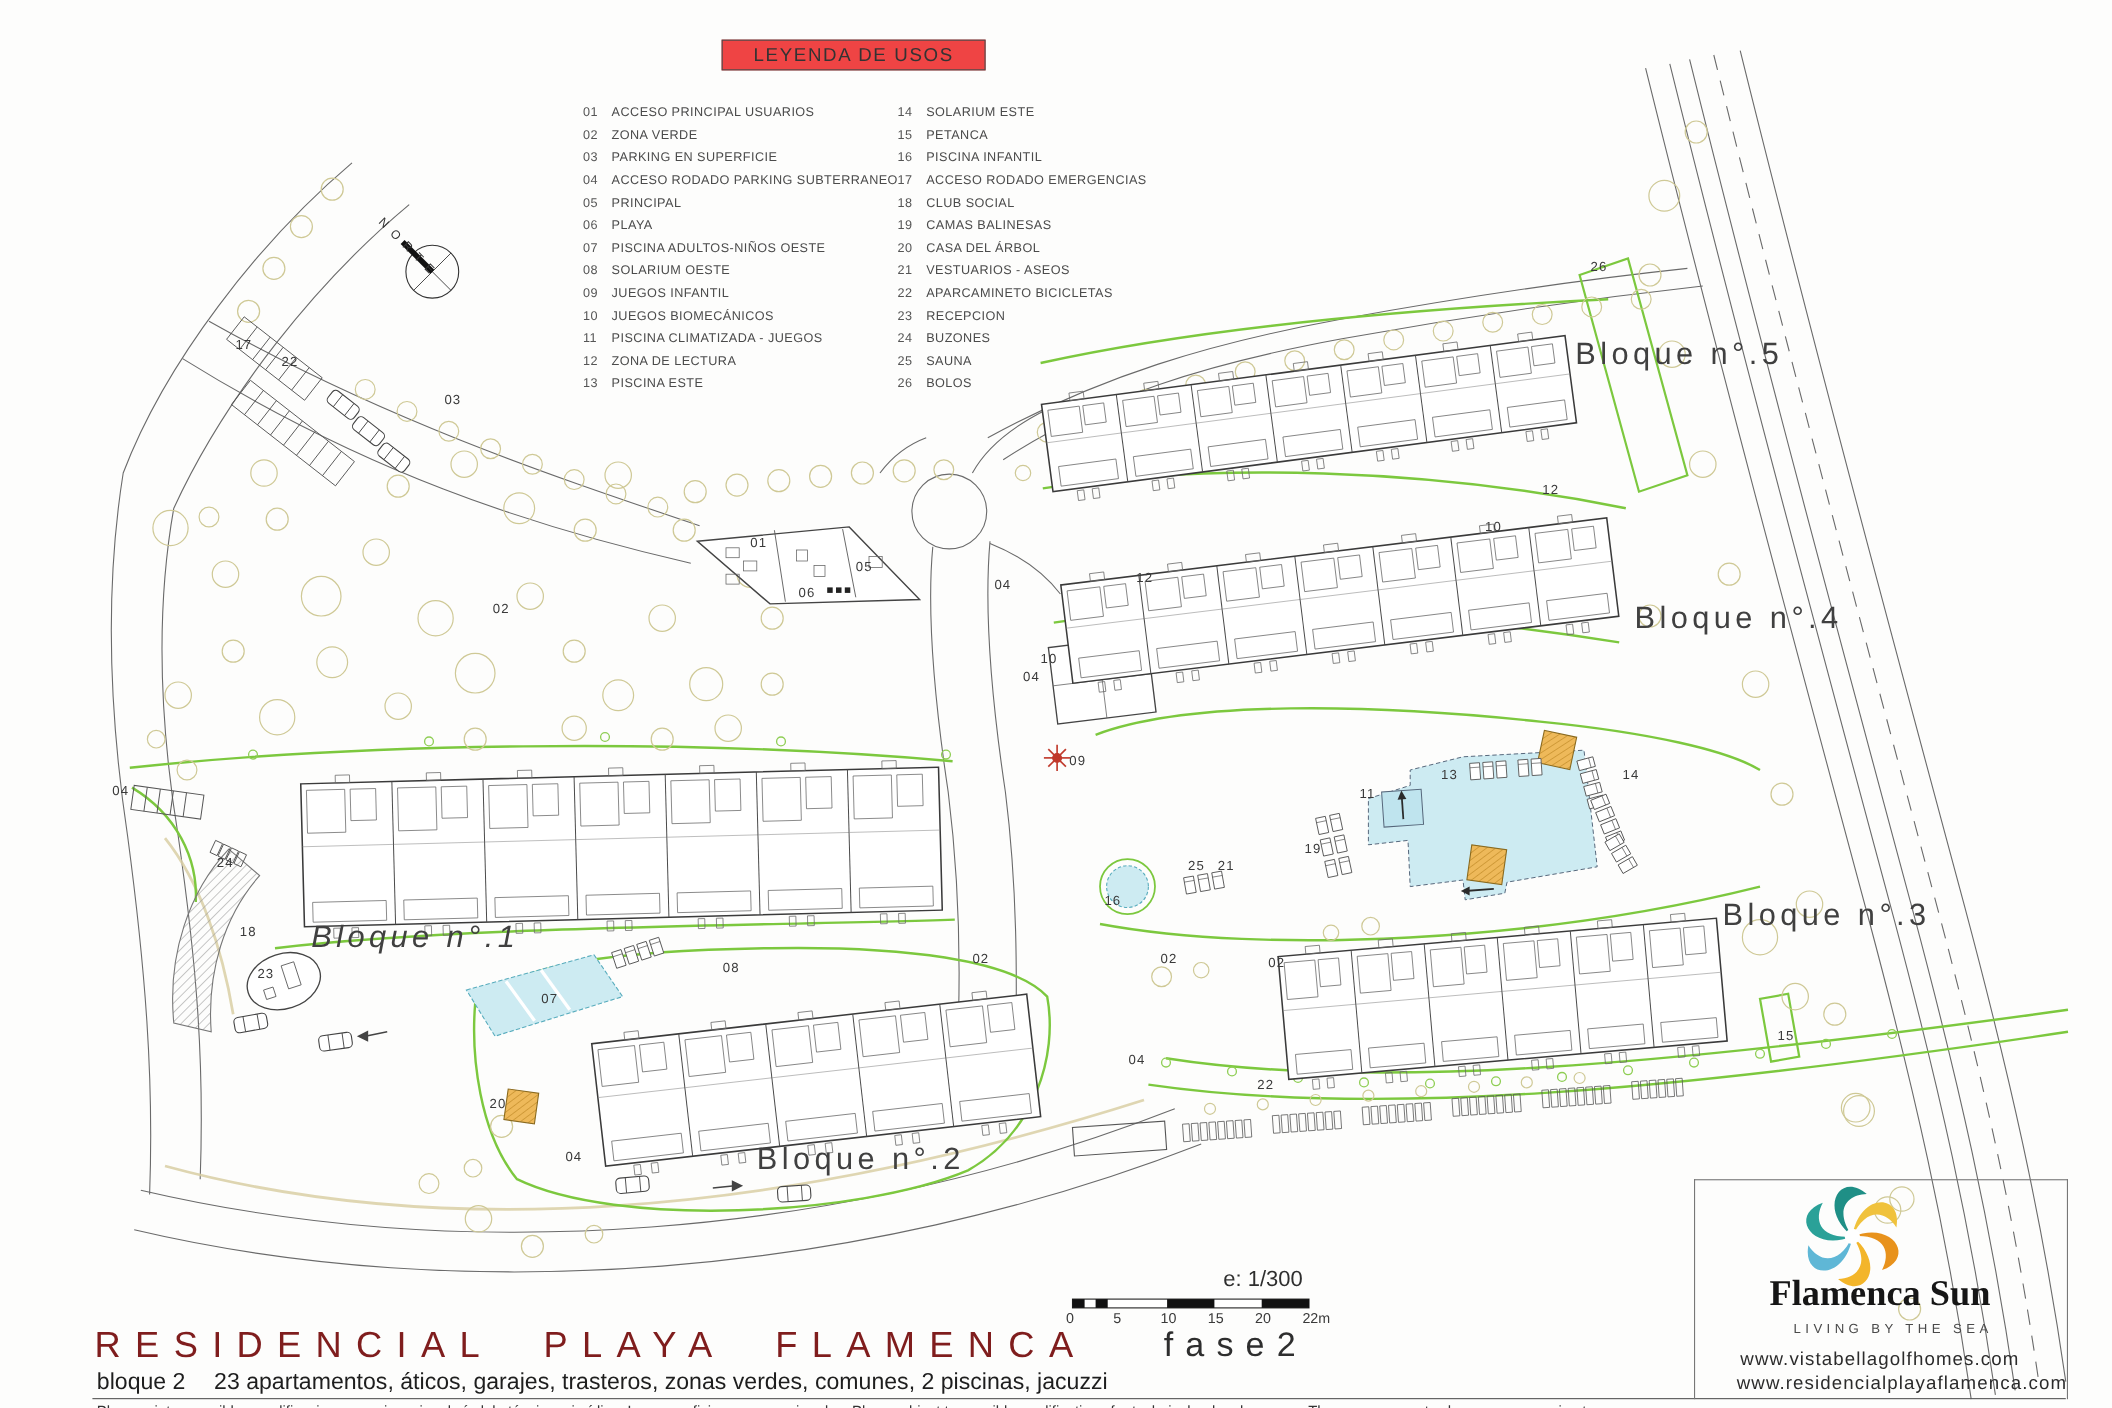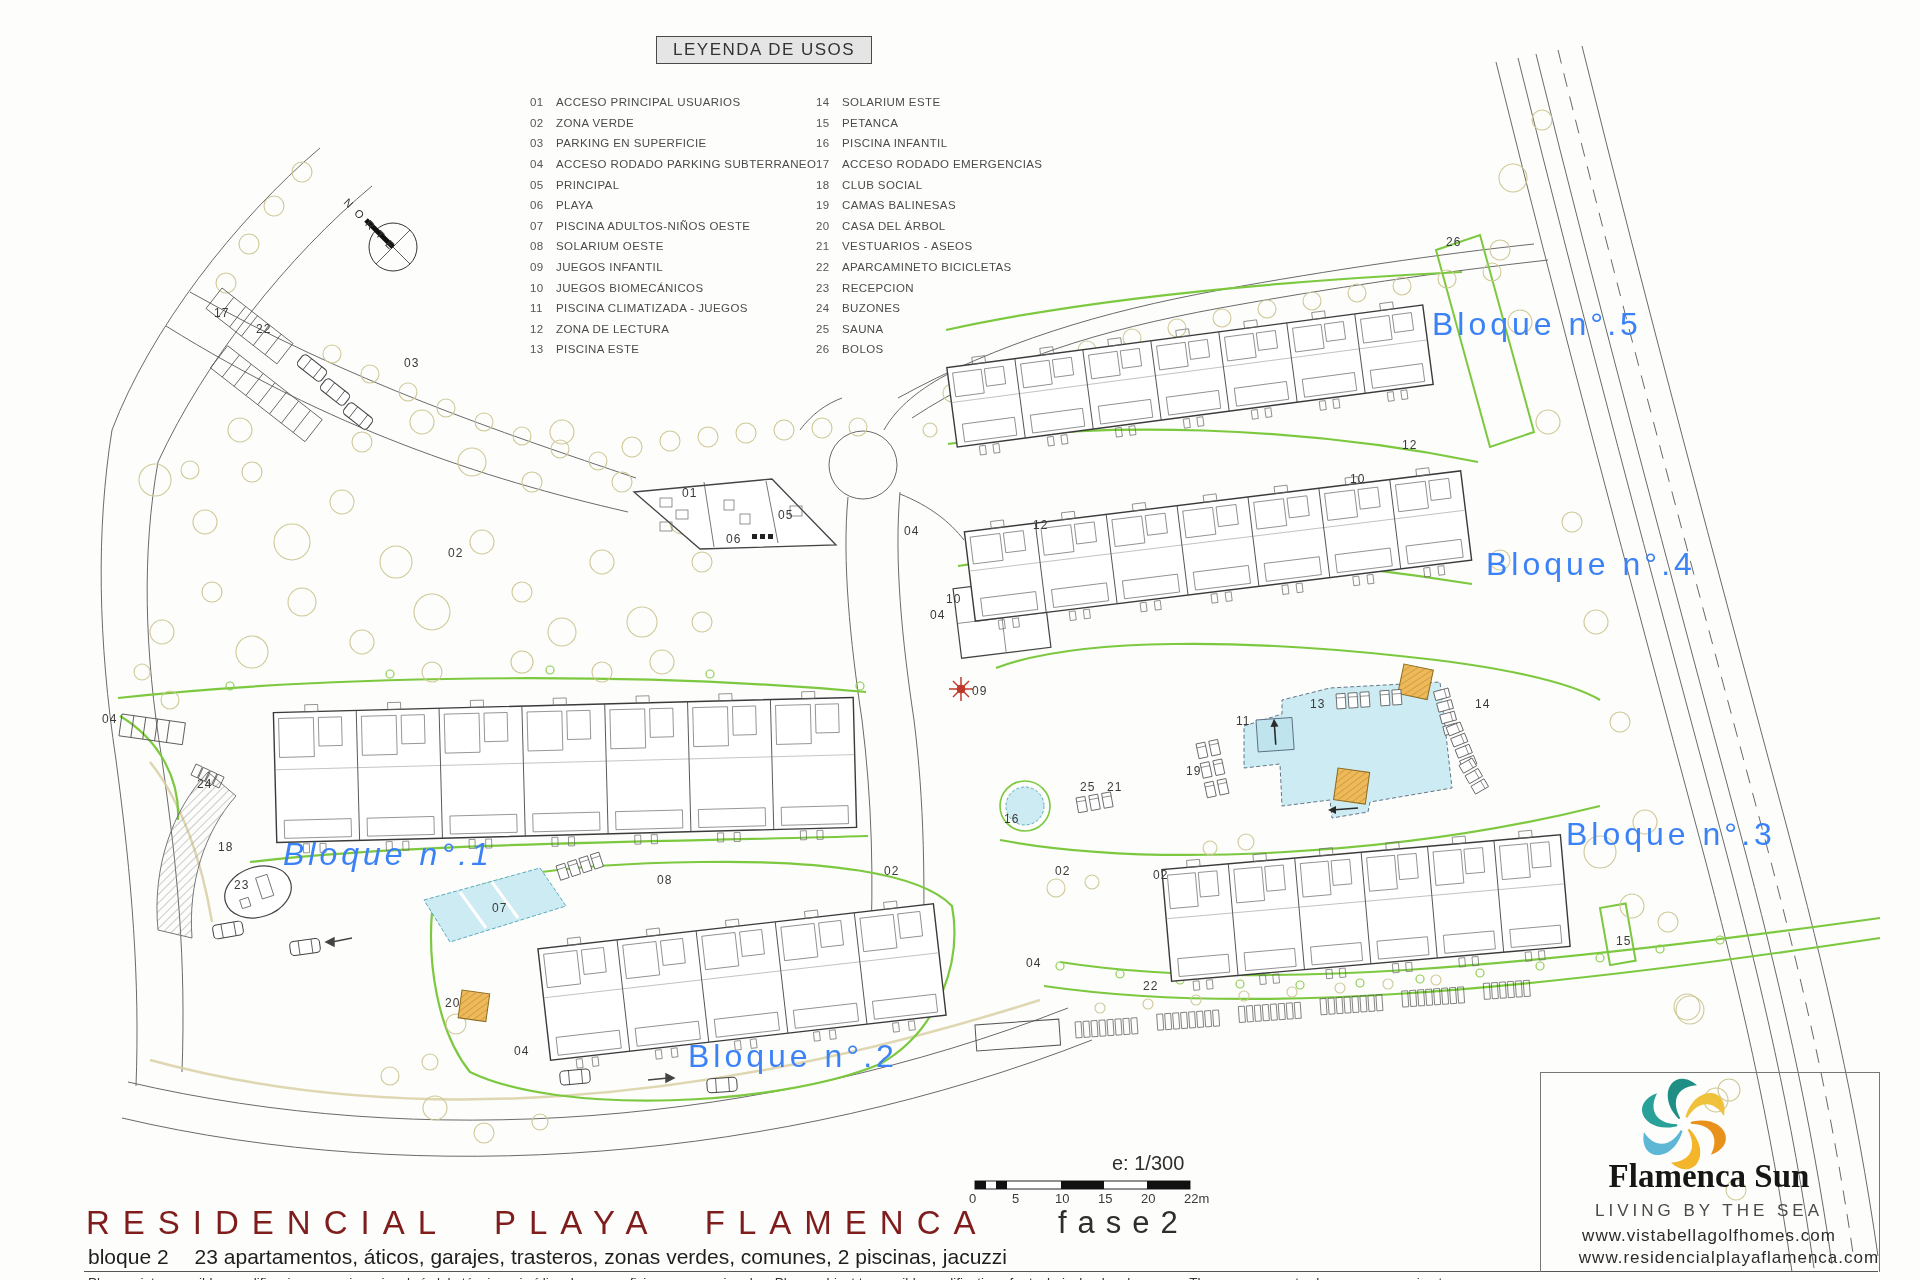--- a/index.html
+++ b/index.html
@@ -1,48 +1,48 @@
 <!DOCTYPE html>
 <html><head>
 <meta charset="utf-8">
 <style>
   html,body{margin:0;padding:0;}
   body{width:1920px;height:1280px;position:relative;overflow:hidden;background:#fdfdfc;
        font-family:"Liberation Sans",sans-serif;color:#3a3a3a;}
   #plan-svg{position:absolute;left:0;top:0;}
   
-  #legend-title{position:absolute;left:656px;top:36px;border:1.5px solid #4a4a4a;background:#e5e5e5;
-      padding:3px 16px;font-size:17px;letter-spacing:1.5px;color:#333;}
+  #legend-title{position:absolute;left:656px;top:36px;border:1.5px solid #4a4a4a;background:#ef4444;
+      padding:3px 28px;font-size:17px;letter-spacing:1.5px;color:#333;}
   .legend-col{position:absolute;top:92px;}
   #legend-col-left{left:530px;}
   #legend-col-right{left:816px;}
   .legend-row{display:flex;height:20.6px;align-items:center;font-size:11.5px;letter-spacing:.4px;color:#4b4b4b;white-space:nowrap;}
   .legend-num{width:26px;color:#555;}
   
-  .block-label{position:absolute;font-size:32px;letter-spacing:4px;color:#3b82f6;white-space:nowrap;}
+  .block-label{position:absolute;font-size:28px;letter-spacing:4px;color:#404040;white-space:nowrap;}
   .marker{position:absolute;font-size:12px;color:#3a3a3a;letter-spacing:1px;}
   #north-label{position:absolute;left:350px;top:196px;font-size:11px;letter-spacing:7px;color:#333;
       transform:rotate(45deg);transform-origin:left top;}
   
   #scale-ratio{position:absolute;left:1112px;top:1152px;font-size:20px;color:#2e2e2e;}
   #scale-ticks{position:absolute;left:969px;top:1191px;height:14px;width:240px;}
   #scale-ticks span{position:absolute;font-size:13px;color:#3a3a3a;}
   
   #main-title{position:absolute;left:86px;top:1204px;font-size:33px;letter-spacing:13px;word-spacing:24px;color:#7f1d1d;white-space:nowrap;}
   #phase{position:absolute;left:1058px;top:1205px;font-size:31px;letter-spacing:11px;color:#2e2e2e;}
   #subtitle{position:absolute;left:88px;top:1245px;font-size:21px;color:#1e1e1e;white-space:nowrap;}
   #subtitle .gap{display:inline-block;width:26px;}
   #bottom-rule{position:absolute;left:84px;top:1271px;width:1794px;border-top:1.5px solid #555;}
   #disclaimer{position:absolute;left:88px;top:1275px;font-size:13.5px;color:#333;white-space:nowrap;}
   
   #logo-box{position:absolute;left:1540px;top:1072px;width:338px;height:199px;border:1px solid #777;border-bottom:none;}
   #brand-name{position:absolute;left:1540px;top:1158px;width:338px;text-align:center;
       font-family:"Liberation Serif",serif;font-weight:700;font-size:33px;color:#161616;}
   #brand-tagline{position:absolute;left:1540px;top:1201px;width:338px;text-align:center;
-      font-size:17px;letter-spacing:4px;color:#4a4a4a;}
+      font-size:12px;letter-spacing:4px;color:#4a4a4a;padding-left:12px;}
   .brand-url{position:absolute;left:1540px;width:338px;text-align:center;font-size:17px;letter-spacing:1px;color:#2b2b2b;}
   #brand-url-0{top:1226px;} #brand-url-1{top:1248px;margin-left:20px;}
 </style>
 </head>
 <body>
 
 <svg id="plan-svg" width="1920" height="1280" viewBox="0 0 1920 1280">
   <defs>
     <pattern id="hatch" width="6" height="6" patternUnits="userSpaceOnUse" patternTransform="rotate(45)">
       <line x1="0" y1="0" x2="0" y2="6" stroke="#999" stroke-width="1"></line>

